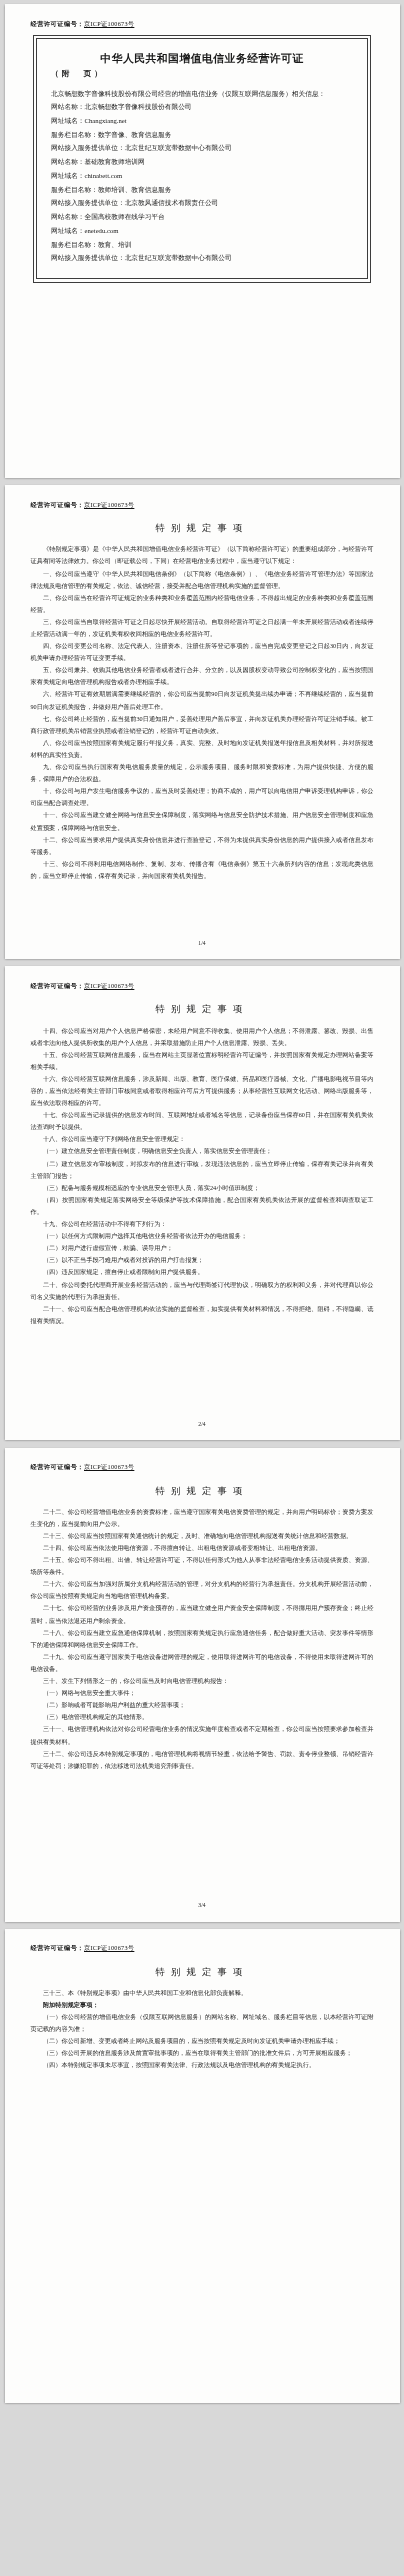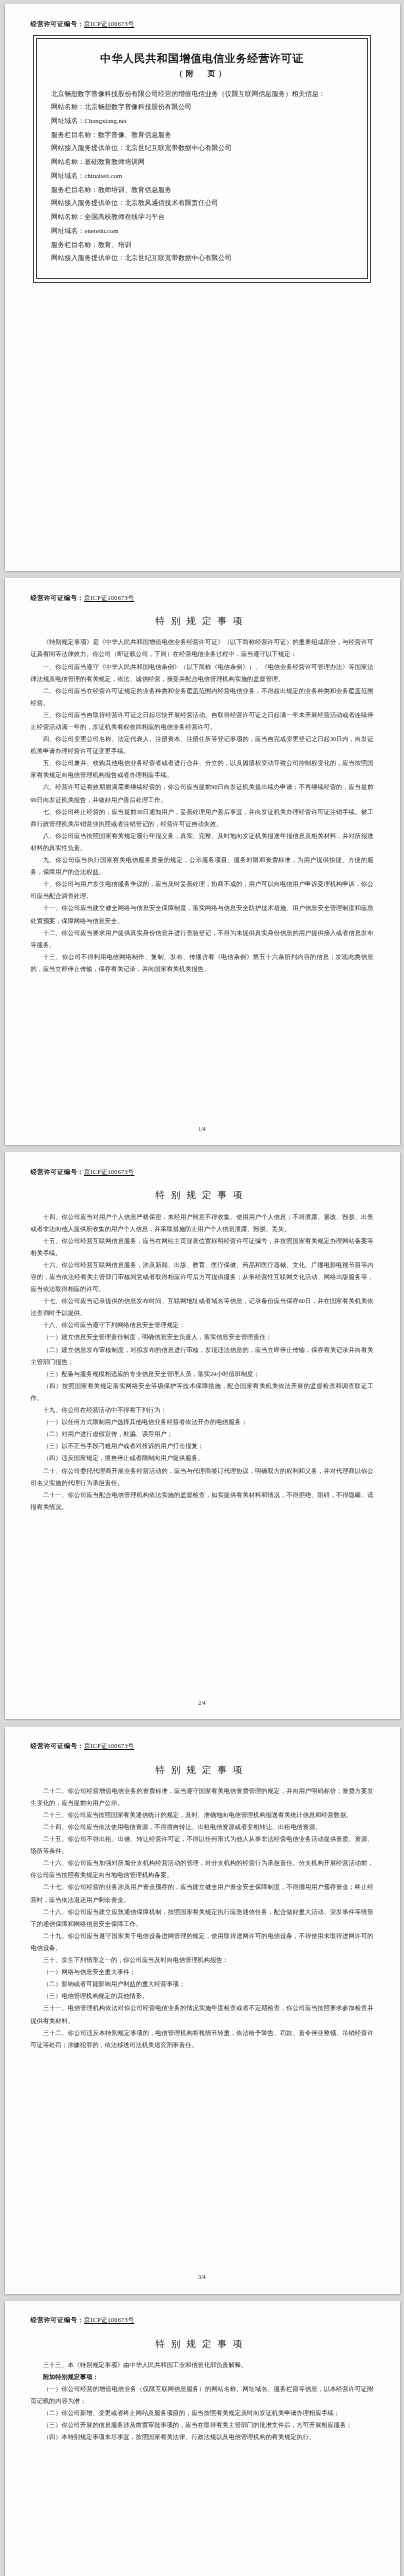--- a/index.html
+++ b/index.html
@@ -6,40 +6,40 @@
     margin: 0;
     padding: 0;
     background: #d8d8d8;
     font-family: "Liberation Serif", serif;
     color: #1a1a1a;
   }
   .doc-stack { padding: 4.1px 0 6.2px; }
   .page {
     position: relative;
     width: 395px;
-    height: 567px;
+    height: 474px;
     margin: 0 auto 7.2px;
     background: #fdfdfc;
     box-shadow: 0 0.5px 2.1px rgba(0,0,0,0.45);
     box-sizing: border-box;
     padding: 15.5px 26px 20.6px;
   }
   .page-header { font-size: 6.2px; color: #111; margin-bottom: 3.1px; }
   .hdr-label { font-weight: bold; letter-spacing: 0.5px; }
   .hdr-num { text-decoration: underline; letter-spacing: 0.3px; }
 
   
   .cert-border { margin: 6.2px 2.1px 0; border: 1px solid #3c3c3c; padding: 2.1px; }
   .cert-inner { border: 0.5px solid #3c3c3c; padding: 9.3px 14.4px 13.4px; }
   .cert-title {
     font-size: 10.8px; font-weight: bold; text-align: center;
     margin: 4.1px 0 3.1px; letter-spacing: 0.5px;
   }
   .cert-subtitle {
-    text-align: center; font-size: 7.7px; letter-spacing: 3.1px;
+    text-align: left; font-size: 7.7px; letter-spacing: 3.1px;
     margin: 0 0 7.2px; font-weight: bold;
   }
   .cert-line { font-size: 6.7px; line-height: 2.05; text-align: left; }
 
   
   .sp-title {
     text-align: center; font-size: 9.3px; font-weight: normal;
     letter-spacing: 6.2px; margin: 12.4px 0 8.2px;
   }
   .para {

